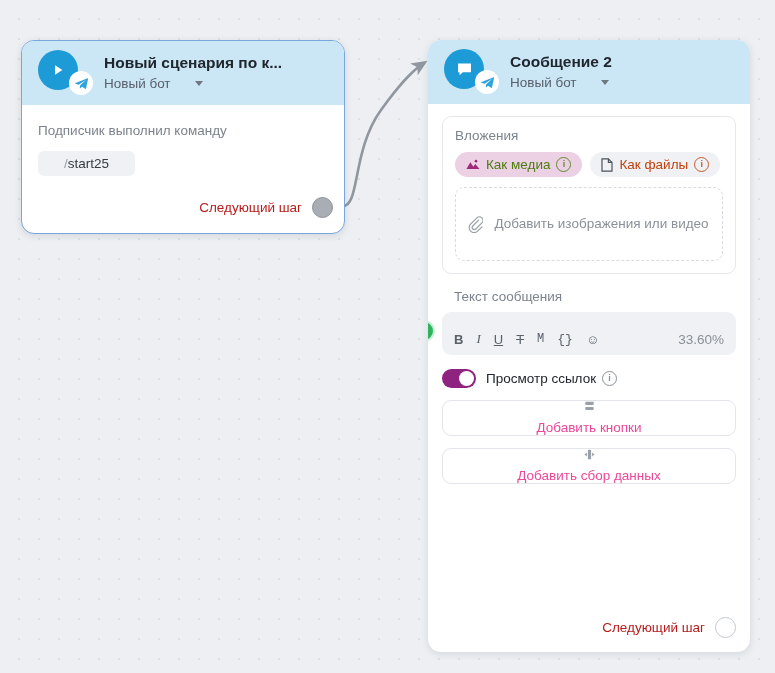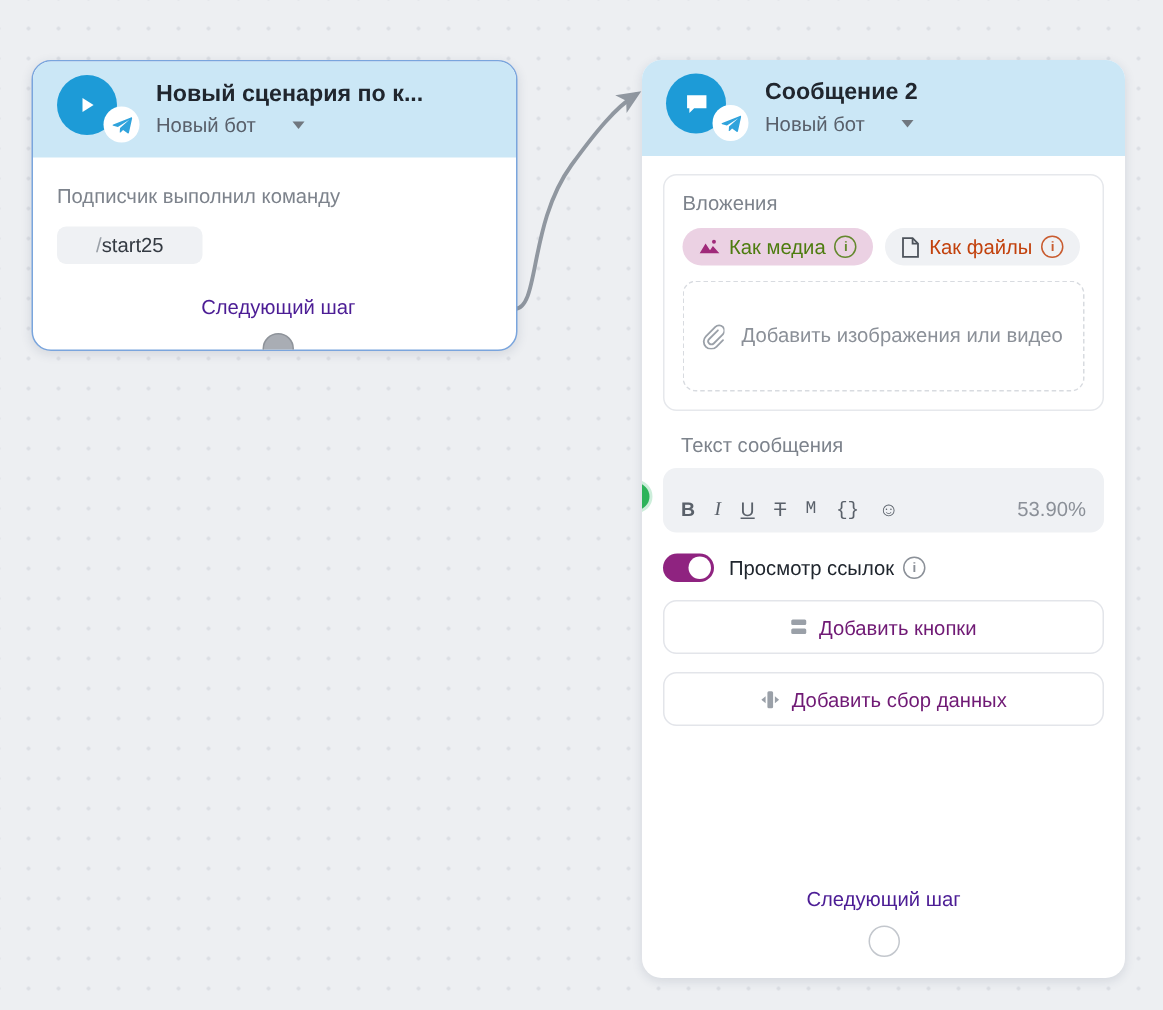--- a/index.html
+++ b/index.html
@@ -38,21 +38,21 @@
   .hdr-sub{font-size:13.5px;color:#59606b;line-height:19px;margin-top:2px;display:flex;align-items:center;gap:24px;}
   .caret{width:0;height:0;border-left:4px solid transparent;border-right:4px solid transparent;
          border-top:5px solid #70777f;display:inline-block;}
 
   .trigger-body{padding:18px 16px 0 16px;}
   .lbl-muted{font-size:13.5px;color:#7d838c;}
   .cmd-chip{display:inline-block;margin-top:13px;background:#eff1f4;border-radius:6px;
             padding:5px 26px;font-size:13.5px;color:#343a42;}
   .cmd-chip .slash{color:#9aa0a8;}
   .nextstep{display:flex;align-items:center;justify-content:flex-end;gap:10px;
-            font-size:13.5px;color:#4c1d95;flex-direction:column;}
+            font-size:13.5px;color:#b91c1c;}
   .dot-filled{width:19px;height:19px;border-radius:50%;background:#a9adb4;border:1px solid #8e939a;}
   .dot-hollow{width:19px;height:19px;border-radius:50%;background:#fff;border:1.5px solid #c3c7cd;}
 
   
   .card-msg{left:428px;top:40px;width:322px;height:612px;border-radius:13px;overflow:hidden;}
   .msg-body{padding:12px 14px 0 14px;}
 
   .panel{border:1px solid #e6e8ec;border-radius:9px;padding:11px 12px 12px 12px;}
   .panel-lbl{font-size:13.5px;color:#7d838c;margin-bottom:9px;}
   .chips{display:flex;gap:8px;}
@@ -86,21 +86,21 @@
 
   .toggle-row{display:flex;align-items:center;gap:10px;margin-top:14px;}
   .toggle{width:34px;height:19px;border-radius:10px;background:#8f2380;position:relative;flex:0 0 auto;}
   .toggle .knob{position:absolute;right:2px;top:2px;width:15px;height:15px;border-radius:50%;background:#fff;}
   .toggle-lbl{font-size:13.5px;color:#20262e;display:flex;align-items:center;gap:6px;}
   .info-g{width:13px;height:13px;border-radius:50%;border:1.2px solid #8b9098;color:#8b9098;
           font-size:9px;line-height:12px;text-align:center;font-weight:bold;}
 
   .ghost-btn{margin-top:12px;border:1px solid #e3e5ea;border-radius:9px;height:34px;
              display:flex;align-items:center;justify-content:center;gap:8px;
-             font-size:13.5px;color:#701a75;background:#fff;}
+             font-size:13.5px;color:#ec4899;background:#fff;flex-direction:column;}
   .msg-next{position:absolute;left:14px;right:14px;bottom:14px;}
 </style>
 </head>
 <body>
 
 <div class="canvas">
 
   <svg class="connector" viewBox="0 0 775 673">
     <defs>
       <marker id="arrowhead" markerWidth="7" markerHeight="7" refX="4.6" refY="3.1" orient="auto">
@@ -205,21 +205,21 @@
         <div class="badge-1">1</div>
         <div class="textbox">
           <div class="fmt-bar">
             <span class="g fmt-b">B</span>
             <span class="g fmt-i">I</span>
             <span class="g fmt-u">U</span>
             <span class="g fmt-s">T</span>
             <span class="g fmt-m">M</span>
             <span class="g fmt-c">{}</span>
             <span class="g">☺</span>
-            <span class="pct">53.90%</span>
+            <span class="pct">33.60%</span>
           </div>
         </div>
       </div>
 
       <div class="toggle-row">
         <div class="toggle">
             <div class="knob"></div>
           </div>
         <div class="toggle-lbl">
           <span>Просмотр ссылок</span>

